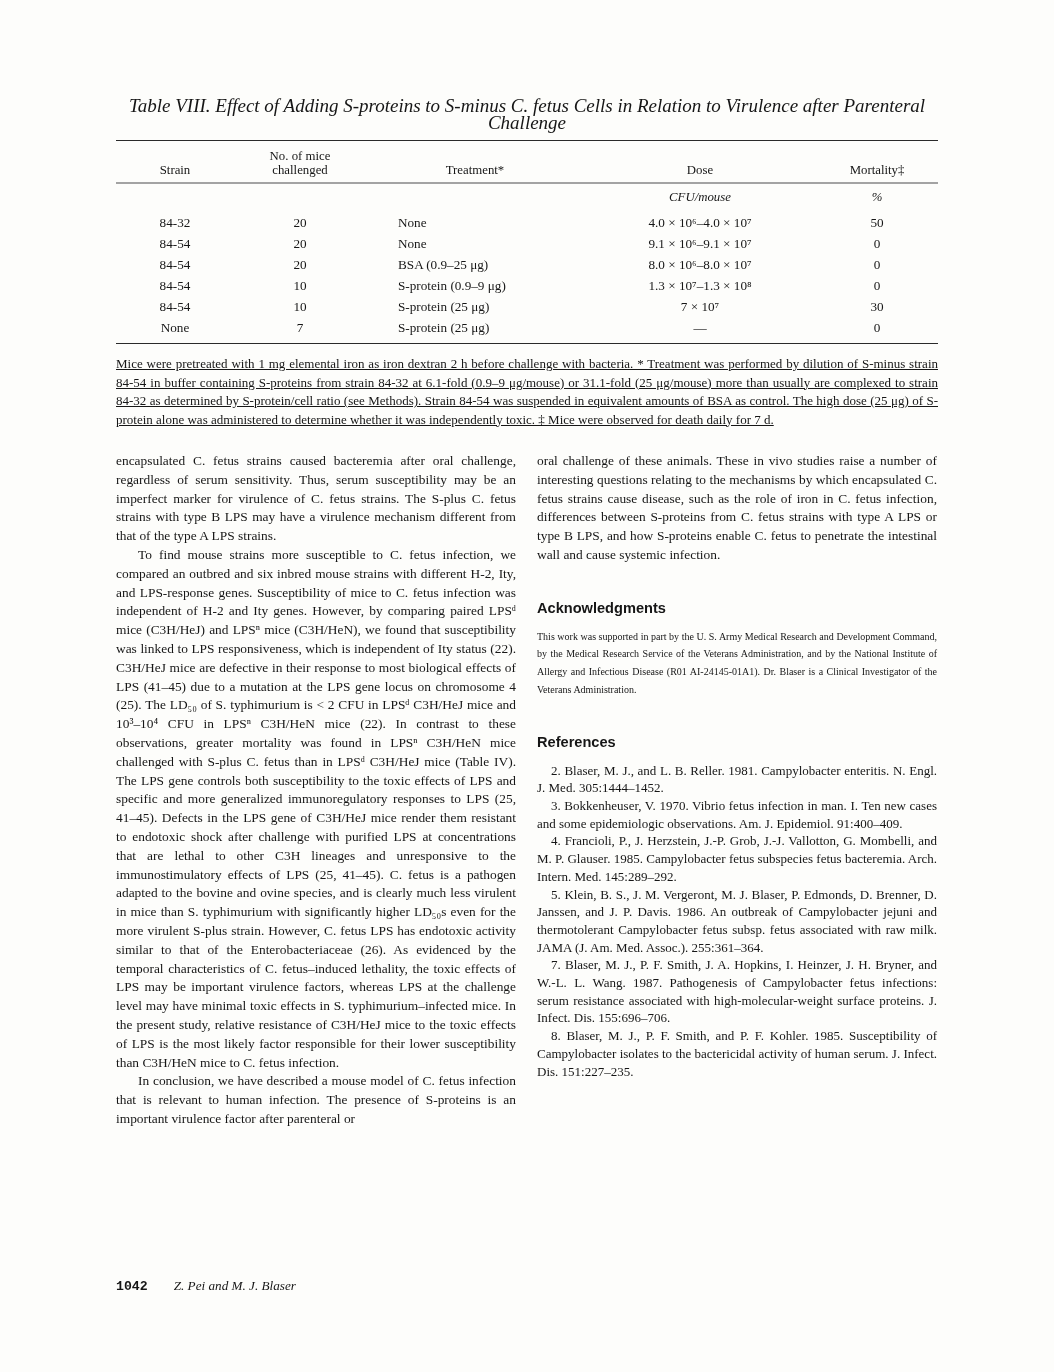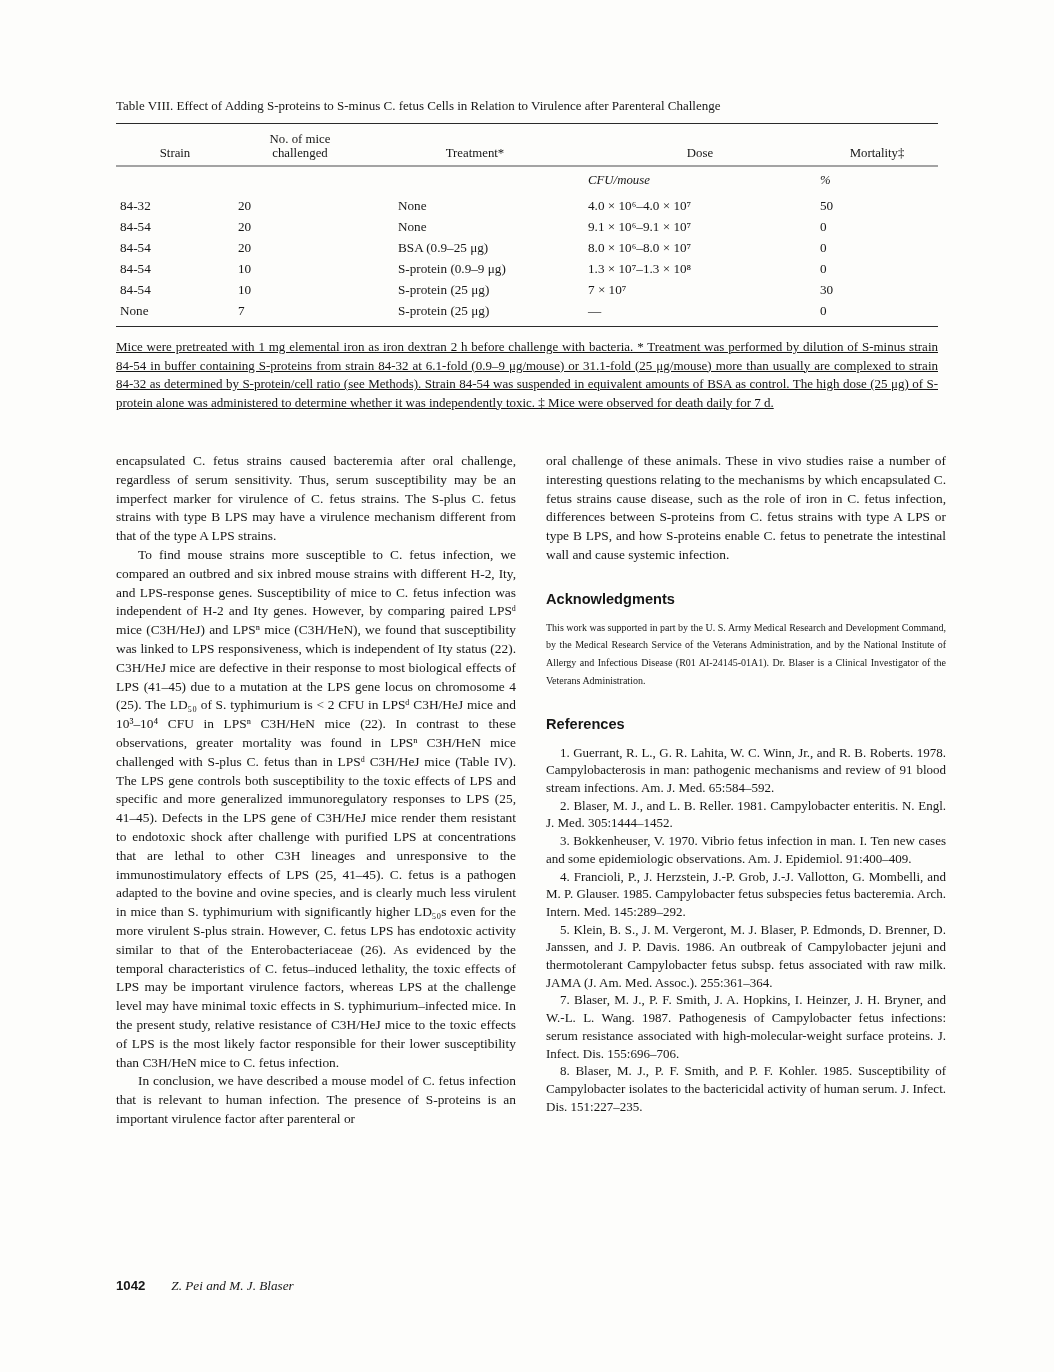--- a/index.html
+++ b/index.html
@@ -10,42 +10,45 @@
     background:#fdfdfb;
     font-family:"Liberation Serif","DejaVu Serif",serif;
     color:#161616;
     overflow:hidden;
   }
 
   
   .table-block { position:absolute; left:116px; top:97px; width:822px; }
   .table-title {
     margin:0 0 9px 0;
-    font-size:13px;
+    font-style:italic;
+    font-size:19px;
     line-height:17px;
+    text-align:center;
   }
   table.vtable {
     width:100%;
     border-collapse:collapse;
     border-top:1.4px solid #2a2a2a;
     border-bottom:1.2px solid #2a2a2a;
     font-size:13.2px;
   }
   table.vtable th {
     font-weight:normal;
     font-size:12.8px;
     padding:8px 4px 5px 4px;
     vertical-align:bottom;
     text-align:center;
     border-bottom:2px solid #a3a3a3;
     white-space:pre-line;
     line-height:14px;
   }
   table.vtable td {
     padding:2.5px 4px;
+    text-align:center;
     line-height:16px;
   }
   table.vtable td.treat { text-align:left; padding-left:32px; }
   table.vtable tr.units-row td {
     font-style:italic;
     font-size:12.8px;
     padding:5px 4px 4px 4px;
   }
   table.vtable tbody tr:first-child td { padding-top:6px; }
   table.vtable tbody tr:last-child td { padding-bottom:7px; }
@@ -53,54 +56,54 @@
     margin:11px 0 0 0;
     font-size:13px;
     line-height:18.5px;
     text-align:justify;
     text-decoration:underline;
   }
 
   
   .columns {
     position:absolute; left:116px; top:452px; width:830px;
-    display:flex; gap:30px;
+    display:flex; gap:21px;
   }
   .col { width:400px; }
   .para {
     margin:0;
     font-size:13.4px;
     line-height:18.8px;
     text-align:justify;
   }
   .para.indent { text-indent:22px; }
   .section-heading {
     font-family:"Liberation Sans","DejaVu Sans",sans-serif;
     font-weight:bold;
     font-size:14.6px;
-    margin:26px 0 12px 0;
+    margin:35px 0 12px 0;
   }
   .small-para {
     margin:0;
     font-size:10px;
     line-height:17.7px;
     text-align:justify;
   }
   .ref {
     margin:0;
     font-size:13px;
     line-height:17.7px;
     text-align:justify;
     text-indent:14px;
   }
 
   
   .footer { position:absolute; left:116px; top:1278px; font-size:13.2px; }
   .page-number {
-    font-family:Liberation Sans, sans-serif;
+    font-family:Liberation Mono, monospace;
     font-weight:bold;
     margin-right:26px;
     text-align:right;
   }
   .footer-authors { font-style:italic; }
 </style>
 </head>
 <body>
 
 <div class="page">
@@ -184,21 +187,20 @@
     <div class="col">
       <p class="para">encapsulated C. fetus strains caused bacteremia after oral challenge, regardless of serum sensitivity. Thus, serum susceptibility may be an imperfect marker for virulence of C. fetus strains. The S-plus C. fetus strains with type B LPS may have a virulence mechanism different from that of the type A LPS strains.</p>
       <p class="para indent">To find mouse strains more susceptible to C. fetus infection, we compared an outbred and six inbred mouse strains with different H-2, Ity, and LPS-response genes. Susceptibility of mice to C. fetus infection was independent of H-2 and Ity genes. However, by comparing paired LPSᵈ mice (C3H/HeJ) and LPSⁿ mice (C3H/HeN), we found that susceptibility was linked to LPS responsiveness, which is independent of Ity status (22). C3H/HeJ mice are defective in their response to most biological effects of LPS (41–45) due to a mutation at the LPS gene locus on chromosome 4 (25). The LD₅₀ of S. typhimurium is &lt; 2 CFU in LPSᵈ C3H/HeJ mice and 10³–10⁴ CFU in LPSⁿ C3H/HeN mice (22). In contrast to these observations, greater mortality was found in LPSⁿ C3H/HeN mice challenged with S-plus C. fetus than in LPSᵈ C3H/HeJ mice (Table IV). The LPS gene controls both susceptibility to the toxic effects of LPS and specific and more generalized immunoregulatory responses to LPS (25, 41–45). Defects in the LPS gene of C3H/HeJ mice render them resistant to endotoxic shock after challenge with purified LPS at concentrations that are lethal to other C3H lineages and unresponsive to the immunostimulatory effects of LPS (25, 41–45). C. fetus is a pathogen adapted to the bovine and ovine species, and is clearly much less virulent in mice than S. typhimurium with significantly higher LD₅₀s even for the more virulent S-plus strain. However, C. fetus LPS has endotoxic activity similar to that of the Enterobacteriaceae (26). As evidenced by the temporal characteristics of C. fetus–induced lethality, the toxic effects of LPS may be important virulence factors, whereas LPS at the challenge level may have minimal toxic effects in S. typhimurium–infected mice. In the present study, relative resistance of C3H/HeJ mice to the toxic effects of LPS is the most likely factor responsible for their lower susceptibility than C3H/HeN mice to C. fetus infection.</p>
       <p class="para indent">In conclusion, we have described a mouse model of C. fetus infection that is relevant to human infection. The presence of S-proteins is an important virulence factor after parenteral or</p>
     </div>
     <div class="col">
       <p class="para">oral challenge of these animals. These in vivo studies raise a number of interesting questions relating to the mechanisms by which encapsulated C. fetus strains cause disease, such as the role of iron in C. fetus infection, differences between S-proteins from C. fetus strains with type A LPS or type B LPS, and how S-proteins enable C. fetus to penetrate the intestinal wall and cause systemic infection.</p>
       <h3 class="section-heading">Acknowledgments</h3>
       <p class="small-para">This work was supported in part by the U. S. Army Medical Research and Development Command, by the Medical Research Service of the Veterans Administration, and by the National Institute of Allergy and Infectious Disease (R01 AI-24145-01A1). Dr. Blaser is a Clinical Investigator of the Veterans Administration.</p>
       <h3 class="section-heading">References</h3>
-      <p class="ref">1. Guerrant, R. L., G. R. Lahita, W. C. Winn, Jr., and R. B. Roberts. 1978. Campylobacterosis in man: pathogenic mechanisms and review of 91 blood stream infections. Am. J. Med. 65:584–592.</p>
       <p class="ref">2. Blaser, M. J., and L. B. Reller. 1981. Campylobacter enteritis. N. Engl. J. Med. 305:1444–1452.</p>
       <p class="ref">3. Bokkenheuser, V. 1970. Vibrio fetus infection in man. I. Ten new cases and some epidemiologic observations. Am. J. Epidemiol. 91:400–409.</p>
       <p class="ref">4. Francioli, P., J. Herzstein, J.-P. Grob, J.-J. Vallotton, G. Mombelli, and M. P. Glauser. 1985. Campylobacter fetus subspecies fetus bacteremia. Arch. Intern. Med. 145:289–292.</p>
       <p class="ref">5. Klein, B. S., J. M. Vergeront, M. J. Blaser, P. Edmonds, D. Brenner, D. Janssen, and J. P. Davis. 1986. An outbreak of Campylobacter jejuni and thermotolerant Campylobacter fetus subsp. fetus associated with raw milk. JAMA (J. Am. Med. Assoc.). 255:361–364.</p>
       <p class="ref">7. Blaser, M. J., P. F. Smith, J. A. Hopkins, I. Heinzer, J. H. Bryner, and W.-L. L. Wang. 1987. Pathogenesis of Campylobacter fetus infections: serum resistance associated with high-molecular-weight surface proteins. J. Infect. Dis. 155:696–706.</p>
       <p class="ref">8. Blaser, M. J., P. F. Smith, and P. F. Kohler. 1985. Susceptibility of Campylobacter isolates to the bactericidal activity of human serum. J. Infect. Dis. 151:227–235.</p>
     </div>
   </div>
 
   <div class="footer">

